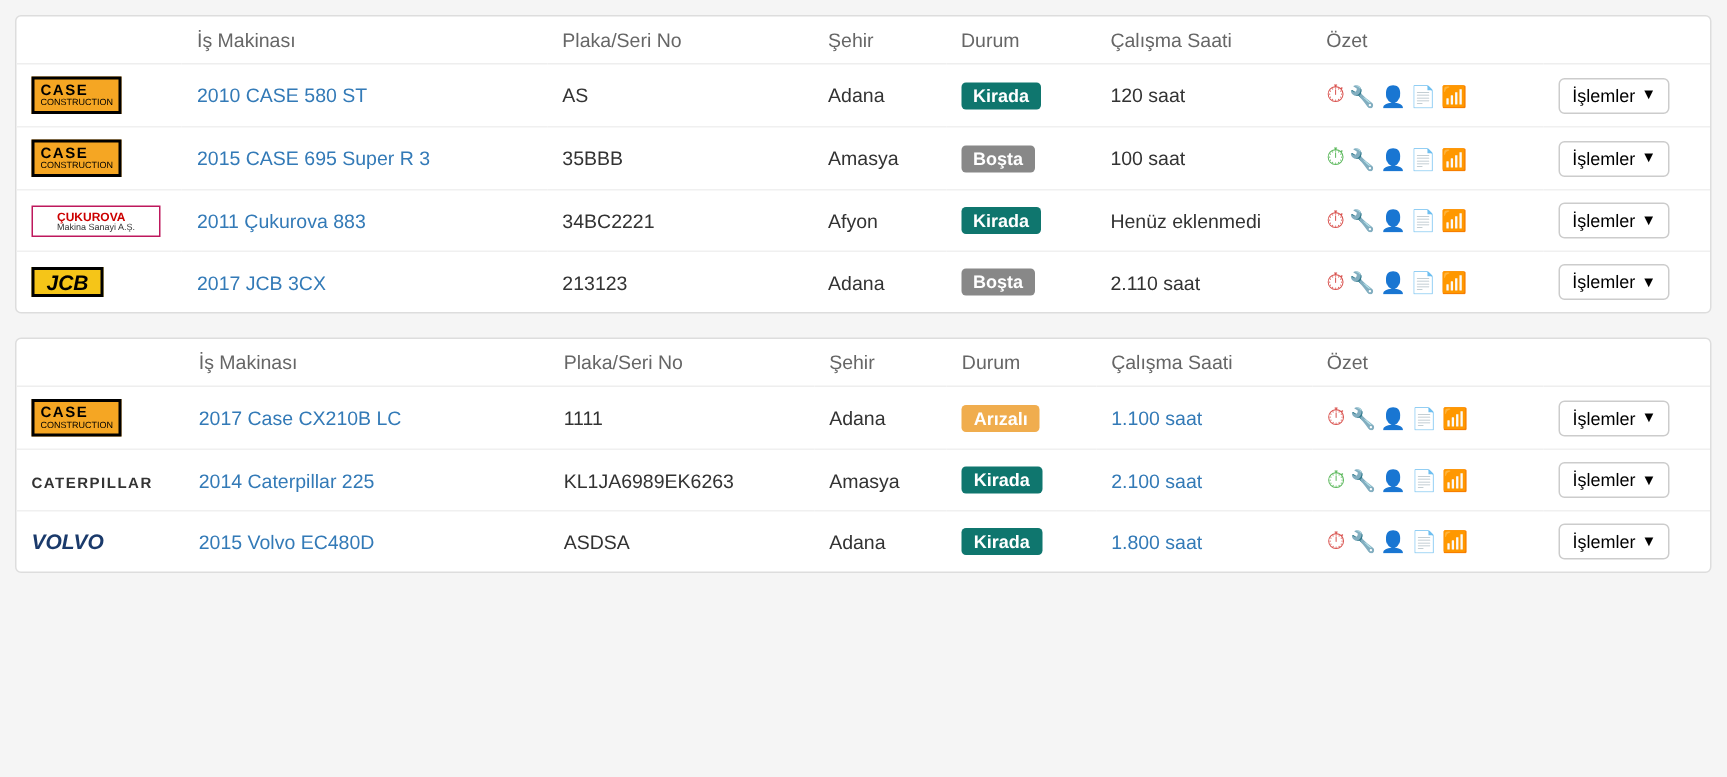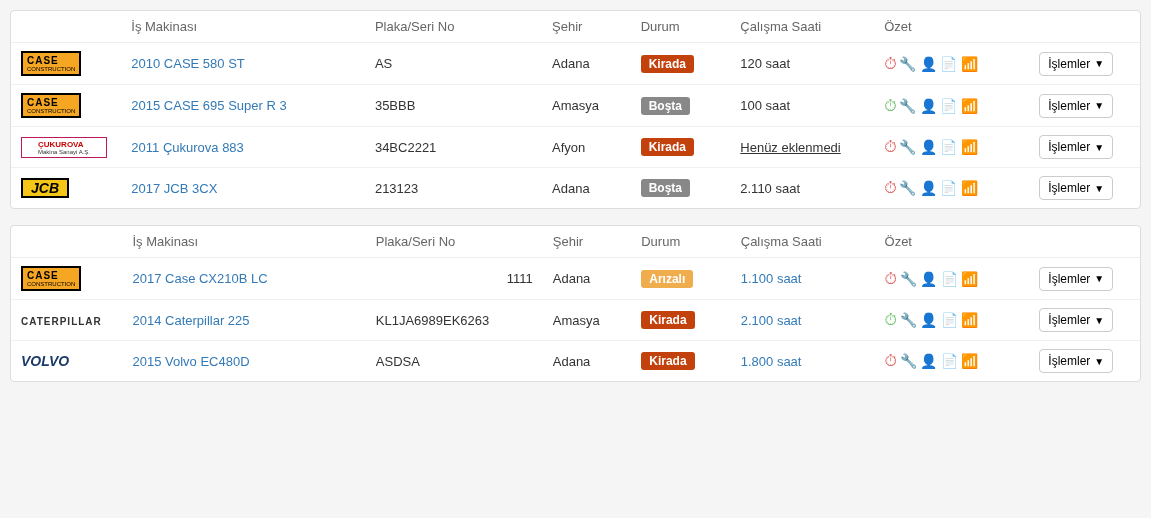--- a/index.html
+++ b/index.html
@@ -6,21 +6,21 @@
     body { font-family: Arial, sans-serif; font-size: 13px; background: #f5f5f5; color: #333; padding: 10px; }
     .section { background: #fff; border: 1px solid #ddd; border-radius: 4px; margin-bottom: 16px; }
     .section-header { padding: 10px 14px; font-weight: bold; font-size: 14px; border-bottom: 1px solid #eee; }
     table { width: 100%; border-collapse: collapse; }
     th { text-align: left; padding: 8px 10px; color: #666; font-weight: normal; font-size: 13px; border-bottom: 1px solid #eee; }
     td { padding: 8px 10px; border-bottom: 1px solid #f0f0f0; vertical-align: middle; }
     tr:last-child td { border-bottom: none; }
     .case-logo { background: #f5a623; border: 2px solid #000; padding: 2px 4px; }
     .machine-link { color: #337ab7; text-decoration: none; }
     .badge { display: inline-block; padding: 2px 8px; border-radius: 3px; font-size: 12px; font-weight: bold; color: #fff; }
-    .badge-kirada { background: #c2410c; }
+    .badge-kirada { background: #0f766e; }
     .badge-bosta { background: #888; }
     .badge-arizali { background: #f0ad4e; }
     .btn-islemler { background: #fff; border: 1px solid #ccc; border-radius: 4px; padding: 4px 8px; font-size: 12px; cursor: pointer; display: flex; align-items: center; gap: 4px; white-space: nowrap; }
     .caret { font-size: 10px; }
     .jcb-logo { background: #f5c518; border: 2px solid #000; padding: 2px 6px; }
   </style>
 </head>
 <body>
 
 <div id="app">
@@ -91,21 +91,21 @@
           </tr>
           <tr>
             <td style="width: 80px;"><div style="display:inline-block;border:1px solid #be185d;padding:2px 16px;font-size:9px;">
         <div style="font-weight:bold;color:#c00;font-size:8px;">ÇUKUROVA</div>
         <div style="font-size:6px;color:#333;">Makina Sanayi A.Ş.</div>
       </div></td>
             <td style="width: 220px;"><a href="#" class="machine-link">2011 Çukurova 883</a></td>
             <td style="width: 160px;">34BC2221</td>
             <td style="width: 80px;">Afyon</td>
             <td style="width: 90px;"><span class="badge badge-kirada">Kirada</span></td>
-            <td style="width: 130px; text-decoration: underline;">Henüz eklenmedi</td>
+            <td style="width: 130px;">Henüz eklenmedi</td>
             <td style="width: 140px;">
               <div style="display:flex;align-items:center;gap:3px;">
                 <span style="color:#d9534f;font-size:16px;">⏱</span>
                 <span style="color:#555;font-size:14px;">🔧</span>
                 <span style="color:#555;font-size:14px;">👤</span>
                 <span style="color:#d9534f;font-size:14px;">📄</span>
                 <span style="color:#5cb85c;font-size:14px;">📶</span>
               </div>
             </td>
             <td style="text-align: right; width: 100px;">
@@ -155,21 +155,21 @@
             <th></th>
           </tr>
         </thead>
         <tbody>
           <tr>
             <td style="width: 80px;"><div class="case-logo" style="background:#f5a623;border:2px solid #000;padding:2px 4px;display:inline-block;">
         <div style="font-weight:900;font-size:10px;color:#000;letter-spacing:1px;">CASE</div>
         <div style="font-size:6px;color:#000;text-align:center;">CONSTRUCTION</div>
       </div></td>
             <td style="width: 220px;"><a href="#" class="machine-link">2017 Case CX210B LC</a></td>
-            <td style="width: 160px; text-align: right;">1111</td>
+            <td style="width: 160px;">1111</td>
             <td style="width: 80px;">Adana</td>
             <td style="width: 90px;"><span class="badge badge-arizali">Arızalı</span></td>
             <td style="width: 130px;"><span style="color:#337ab7;">1.100 saat</span></td>
             <td style="width: 140px;">
               <div style="display:flex;align-items:center;gap:3px;">
                 <span style="color:#d9534f;font-size:16px;">⏱</span>
                 <span style="color:#555;font-size:14px;">🔧</span>
                 <span style="color:#555;font-size:14px;">👤</span>
                 <span style="color:#d9534f;font-size:14px;">📄</span>
                 <span style="color:#5cb85c;font-size:14px;">📶</span>

